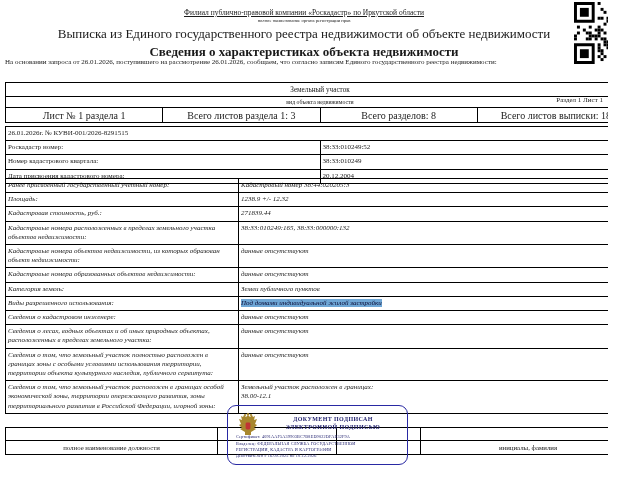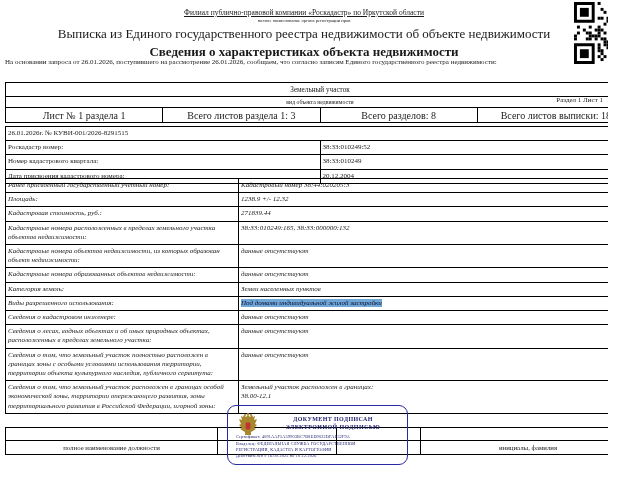--- a/index.html
+++ b/index.html
@@ -256,21 +256,21 @@
           <td class="v"><span class="val-text">данные отсутствуют</span></td>
         </tr>
 
         <tr>
           <td class="k">Кадастровые номера образованных объектов недвижимости:</td>
           <td class="v"><span class="val-text">данные отсутствуют</span></td>
         </tr>
 
         <tr>
           <td class="k">Категория земель:</td>
-          <td class="v"><span class="val-text">Земли населенных пунктов</span></td>
+          <td class="v"><span class="val-text">Земли публичного пунктов</span></td>
         </tr>
 
         <tr>
           <td class="k">Виды разрешенного использования:</td>
           <td class="v"><span class="val-text hl">Под домами индивидуальной жилой застройки</span></td>
         </tr>
 
         <tr>
           <td class="k">Сведения о кадастровом инженере:</td>
           <td class="v"><span class="val-text">данные отсутствуют</span></td>

